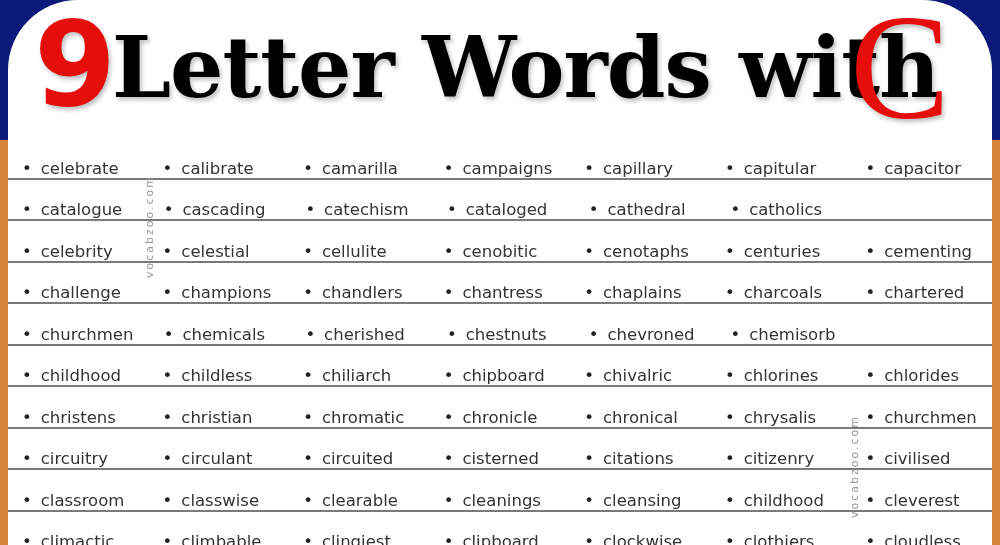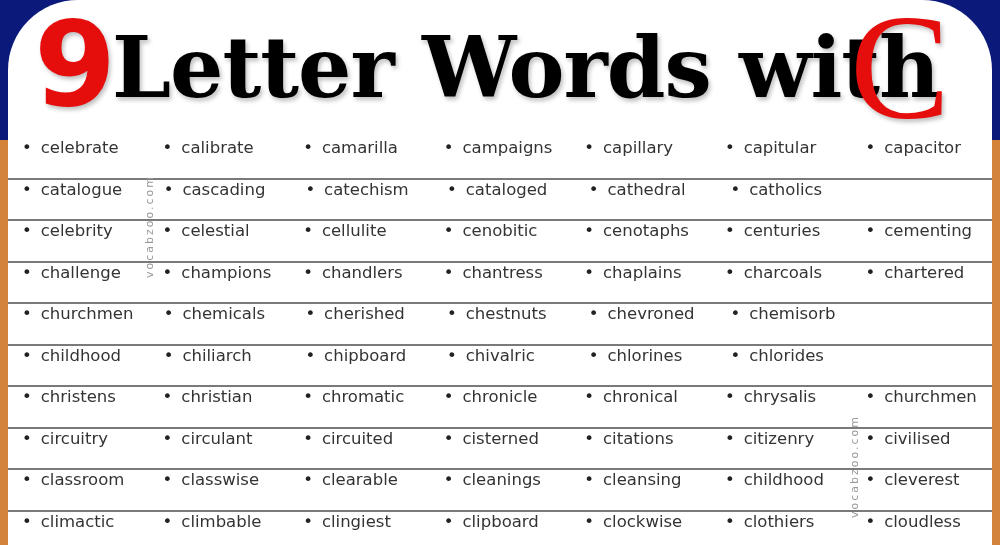--- a/index.html
+++ b/index.html
@@ -5,21 +5,21 @@
   html,body{margin:0;padding:0;}
   body{width:1000px;height:545px;overflow:hidden;position:relative;background:#d4833b;font-family:"DejaVu Sans","Liberation Sans",sans-serif;}
   .navy-tl{position:absolute;left:0;top:0;width:160px;height:140px;background:#0b1a7a;}
   .navy-tr{position:absolute;right:0;top:0;width:160px;height:140px;background:#0b1a7a;}
   .card{position:absolute;left:8px;top:0;width:984px;height:545px;background:#fff;border-radius:70px 70px 0 0;}
   .title{position:absolute;left:0;top:0;width:1000px;height:140px;}
   .nine{position:absolute;left:34px;top:-6px;font-family:"DejaVu Sans",sans-serif;font-weight:bold;font-size:118px;color:#e60d0d;line-height:140px;text-shadow:2px 3px 4px rgba(0,0,0,.25);}
   .ttext{position:absolute;left:112px;top:8px;font-family:"DejaVu Serif","Liberation Serif",serif;font-weight:bold;font-size:84px;color:#000;line-height:120px;letter-spacing:-1px;text-shadow:2px 3px 4px rgba(0,0,0,.25);white-space:nowrap;}
   .bigc{position:absolute;left:850px;top:-8px;font-family:"Liberation Serif",serif;font-size:150px;color:#e60d0d;line-height:150px;text-shadow:2px 3px 4px rgba(0,0,0,.25);}
   .grid{position:absolute;left:8px;top:138px;width:984px;}
-  .row{height:39.5px;border-bottom:2px solid #7a7a7a;display:flex;align-items:flex-start;}
+  .row{height:39.5px;border-bottom:2px solid #7a7a7a;display:flex;align-items:flex-end;}
   .row:last-child{border-bottom:none;}
   .cell{width:141.7px;padding-left:14px;box-sizing:border-box;font-size:16.5px;color:#333;white-space:nowrap;}
   .cell .b{display:inline-block;margin-right:9px;color:#222;}
   .wm{position:absolute;font-size:11px;color:#999;transform:rotate(-90deg);transform-origin:left top;letter-spacing:2px;}
 </style>
 </head>
 <body>
 
 <div class="navy-tl"></div>
 <div class="navy-tr"></div>
@@ -70,20 +70,21 @@
     <div class="row">
       <div class="cell"><span class="b">•</span><span>churchmen</span></div>
       <div class="cell"><span class="b">•</span><span>chemicals</span></div>
       <div class="cell"><span class="b">•</span><span>cherished</span></div>
       <div class="cell"><span class="b">•</span><span>chestnuts</span></div>
       <div class="cell"><span class="b">•</span><span>chevroned</span></div>
       <div class="cell"><span class="b">•</span><span>chemisorb</span></div>
     </div>
     <div class="row">
       <div class="cell"><span class="b">•</span><span>childhood</span></div>
+      <div class="cell"><span class="b">•</span><span>childless</span></div>
       <div class="cell"><span class="b">•</span><span>chiliarch</span></div>
       <div class="cell"><span class="b">•</span><span>chipboard</span></div>
       <div class="cell"><span class="b">•</span><span>chivalric</span></div>
       <div class="cell"><span class="b">•</span><span>chlorines</span></div>
       <div class="cell"><span class="b">•</span><span>chlorides</span></div>
     </div>
     <div class="row">
       <div class="cell"><span class="b">•</span><span>christens</span></div>
       <div class="cell"><span class="b">•</span><span>christian</span></div>
       <div class="cell"><span class="b">•</span><span>chromatic</span></div>

